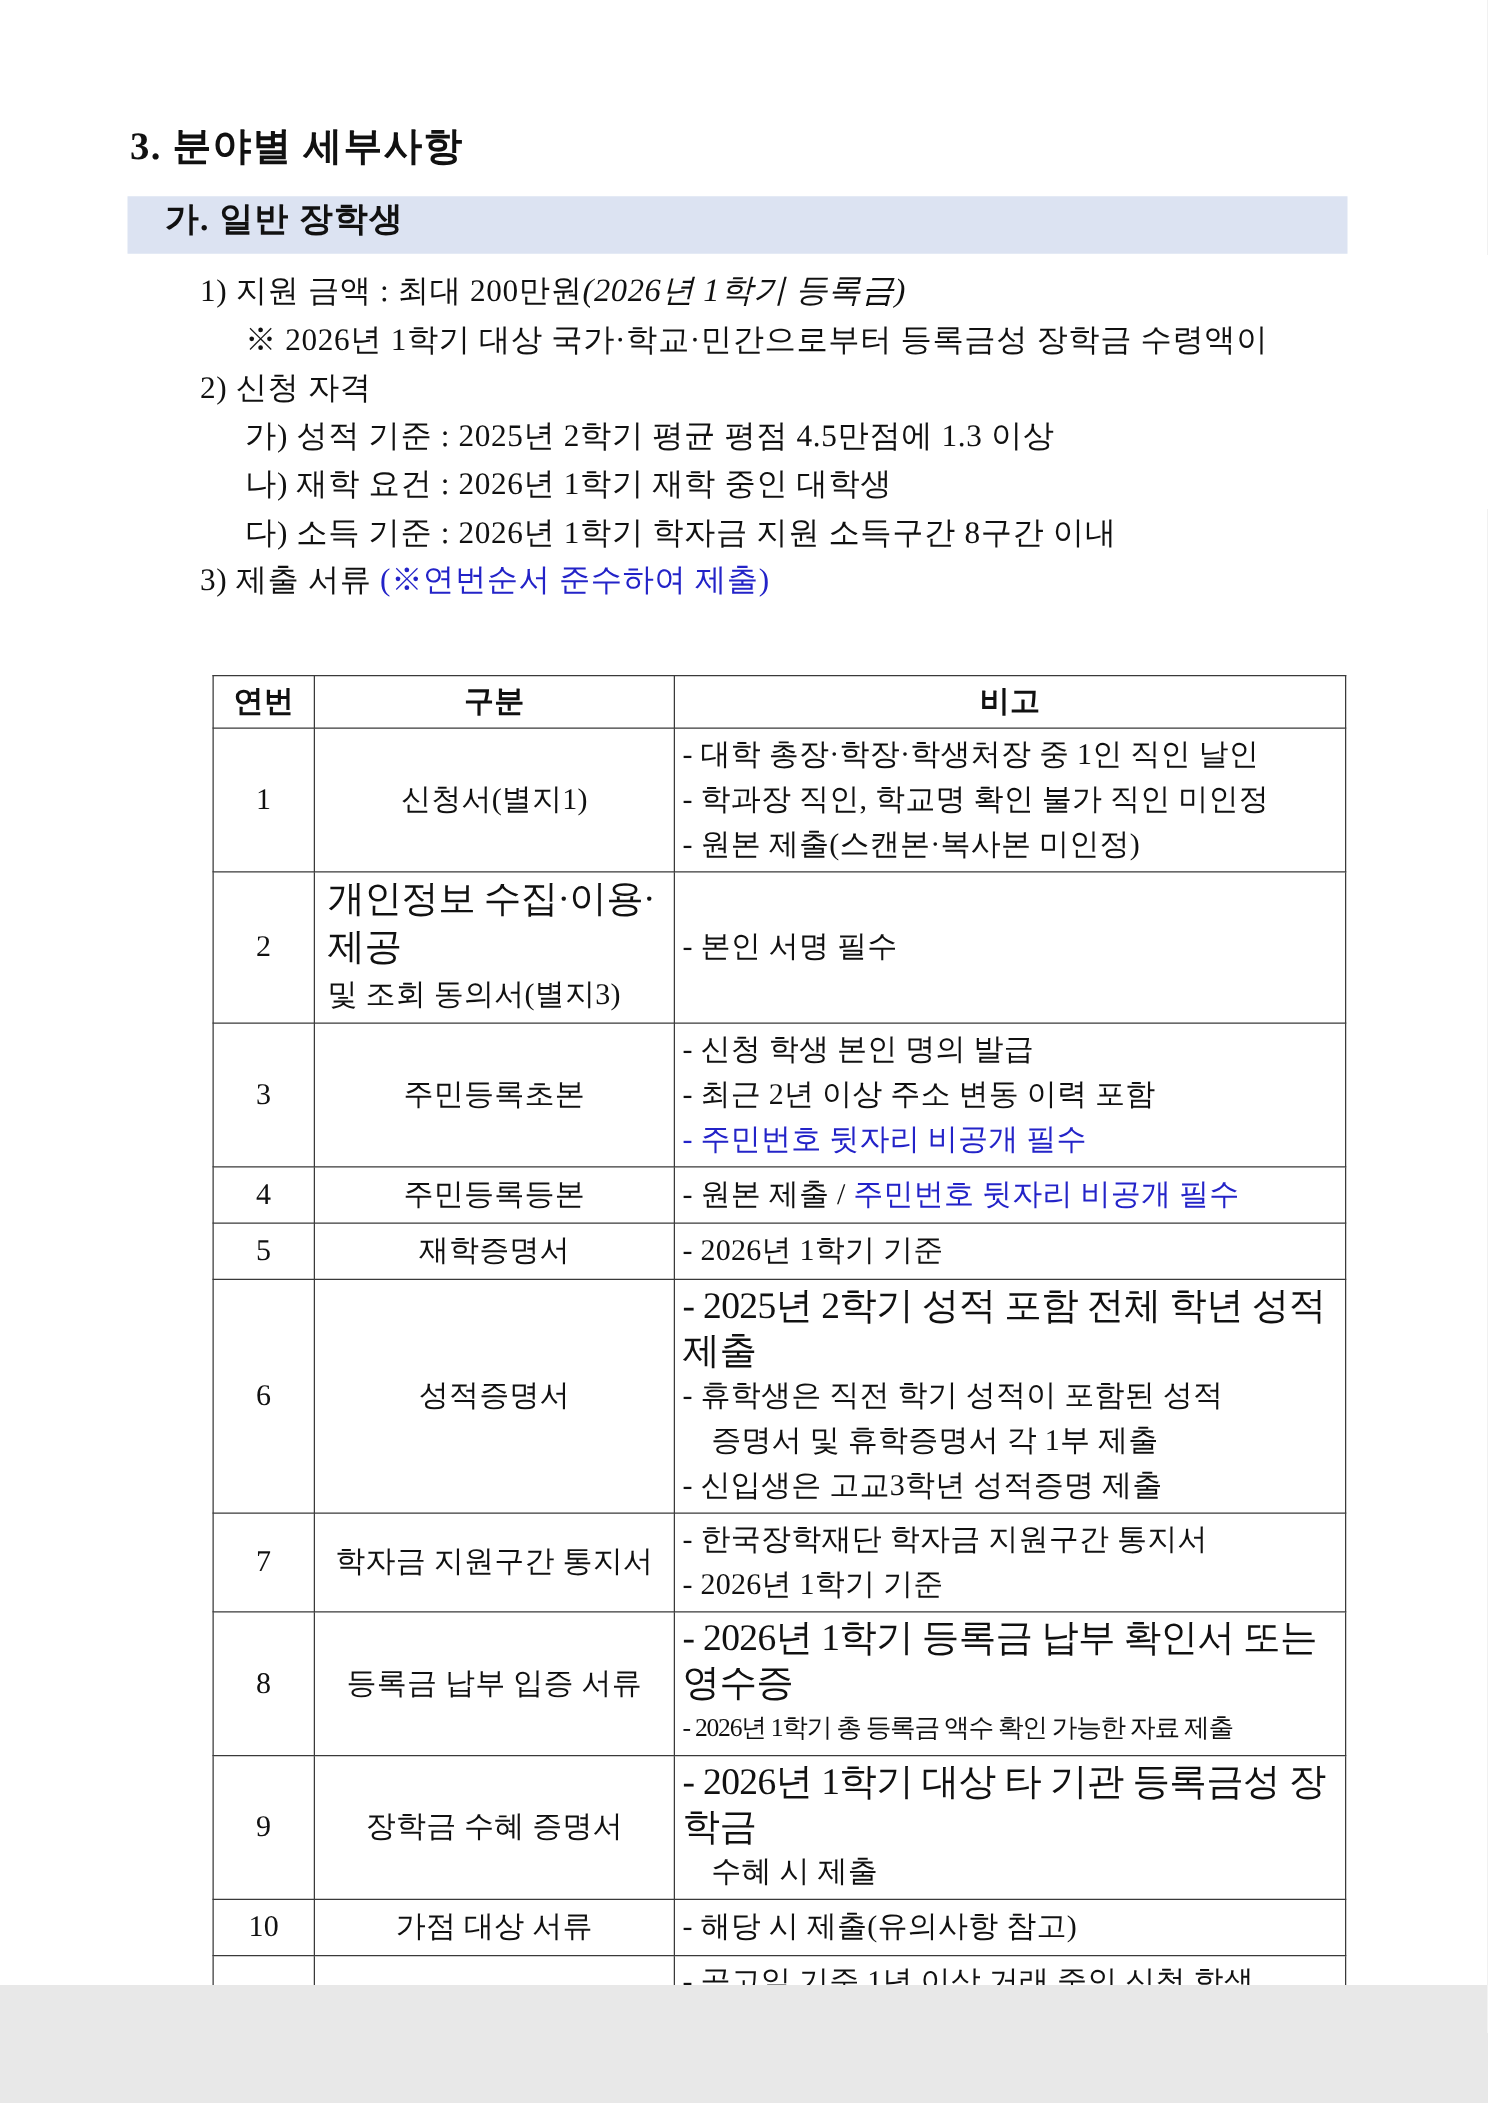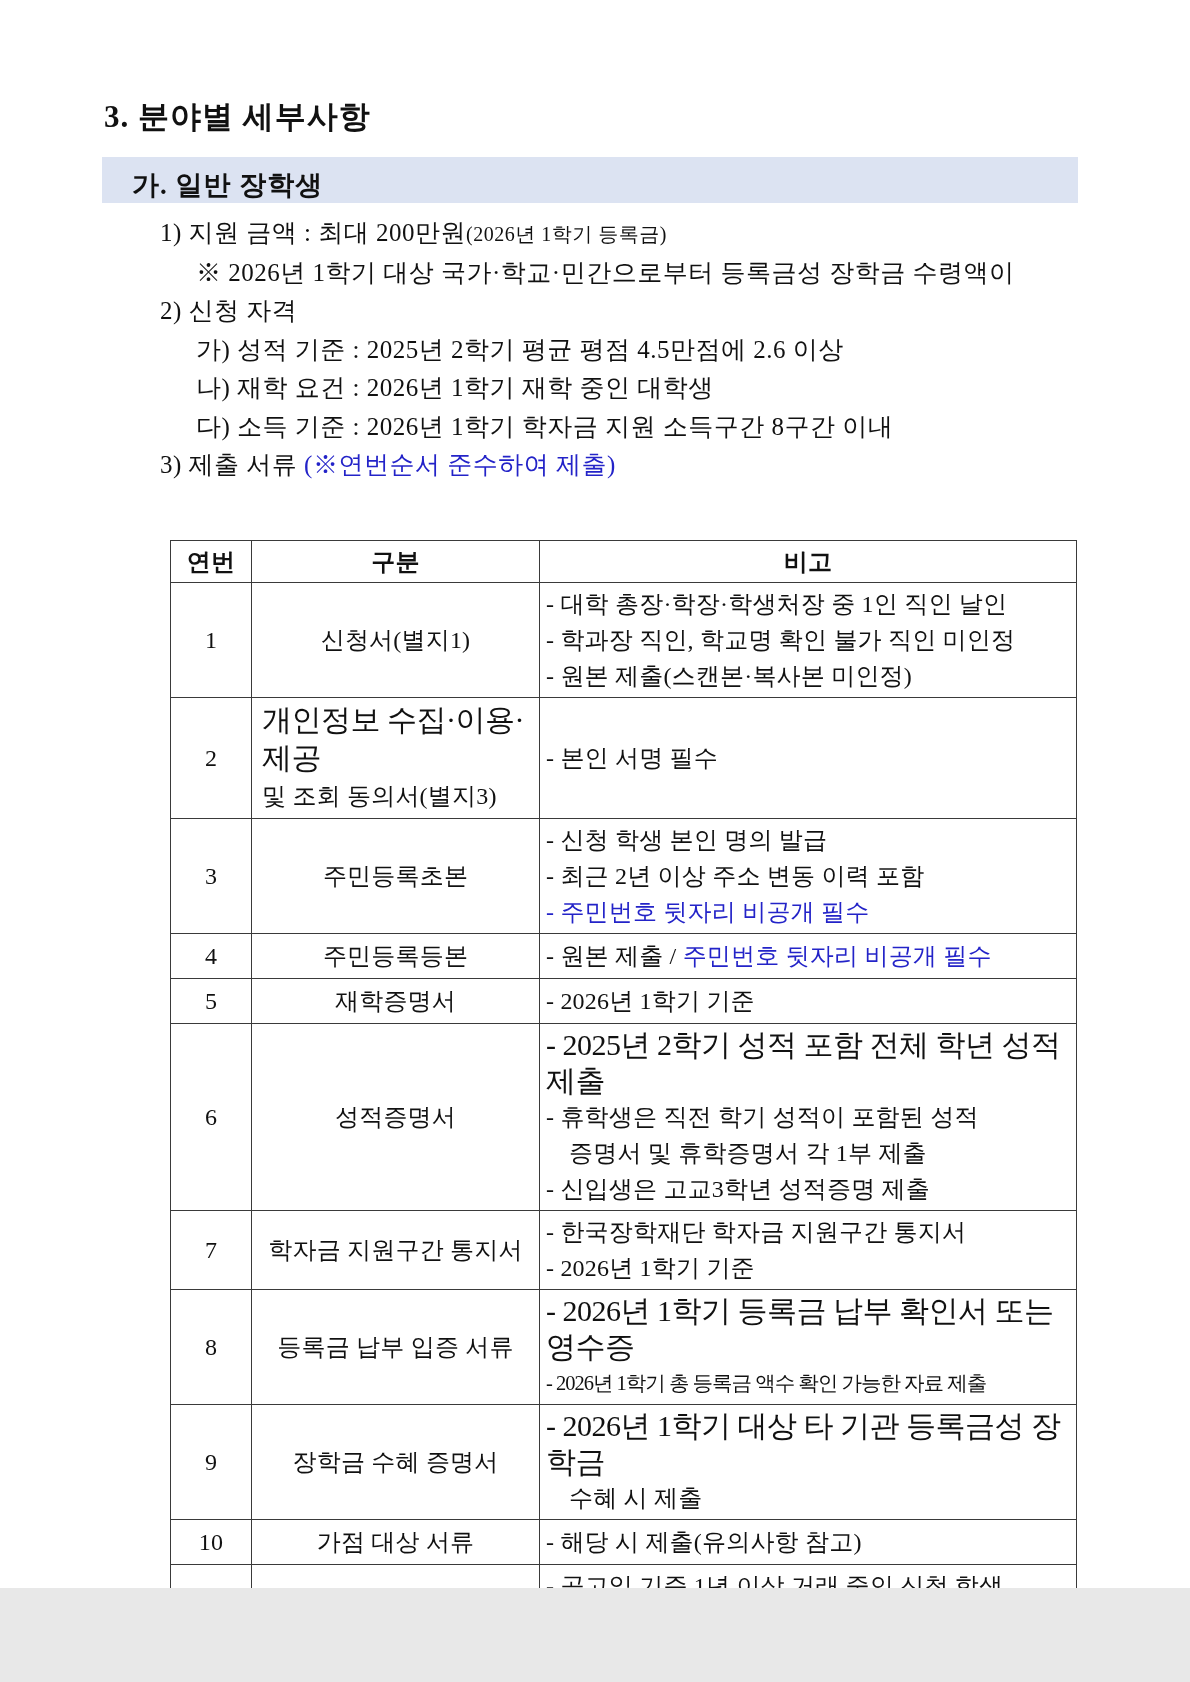--- a/index.html
+++ b/index.html
@@ -12,31 +12,31 @@
     color:#111;
     overflow:hidden;
   }
   .title{
     position:absolute;left:104px;top:96px;
     font-size:31px;font-weight:bold;letter-spacing:1px;
   }
   .strip{
     position:absolute;left:102px;top:157px;width:976px;height:46px;
     background:var(--strip_bg,#dce3f2);
-    display:flex;align-items:flex-end;
+    display:flex;align-items:flex-start;
     padding-left:30px;box-sizing:border-box;
     font-size:27px;font-weight:bold;letter-spacing:1px;
   }
   .intro{
     position:absolute;left:160px;top:214px;width:900px;
     font-size:25px;line-height:38.5px;letter-spacing:0.5px;
   }
   .intro .ind1{padding-left:36px;}
   .intro .ind2{padding-left:68px;}
-  .small{font-size:20px;}
+  .small{font-size:26px;font-style:italic;}
   .blue{color:var(--accent_blue,#2323c8);}
   table.docs{
     position:absolute;left:170px;top:540px;width:906px;
     border-collapse:collapse;table-layout:fixed;
     font-size:24px;line-height:36px;letter-spacing:0.2px;
   }
   table.docs col.c-no{width:81px;}
   table.docs col.c-cat{width:288px;}
   table.docs col.c-rem{width:537px;}
   table.docs th,table.docs td{
@@ -66,21 +66,21 @@
   <div class="title">3. 분야별 세부사항</div>
 
   <div class="strip">
     <span>가. 일반 장학생</span>
   </div>
 
   <div class="intro">
     <div><span>1) 지원 금액 : 최대 200만원</span><span class="small">(2026년 1학기 등록금)</span></div>
     <div class="ind1">※ 2026년 1학기 대상 국가·학교·민간으로부터 등록금성 장학금 수령액이</div>
     <div>2) 신청 자격</div>
-    <div class="ind1">가) 성적 기준 : 2025년 2학기 평균 평점 4.5만점에 2.6 이상</div>
+    <div class="ind1">가) 성적 기준 : 2025년 2학기 평균 평점 4.5만점에 1.3 이상</div>
     <div class="ind1">나) 재학 요건 : 2026년 1학기 재학 중인 대학생</div>
     <div class="ind1">다) 소득 기준 : 2026년 1학기 학자금 지원 소득구간 8구간 이내</div>
     <div><span>3) 제출 서류 </span><span class="blue">(※연번순서 준수하여 제출)</span></div>
   </div>
 
   <table class="docs">
     <colgroup>
         <col class="c-no">
         <col class="c-cat">
         <col class="c-rem">

